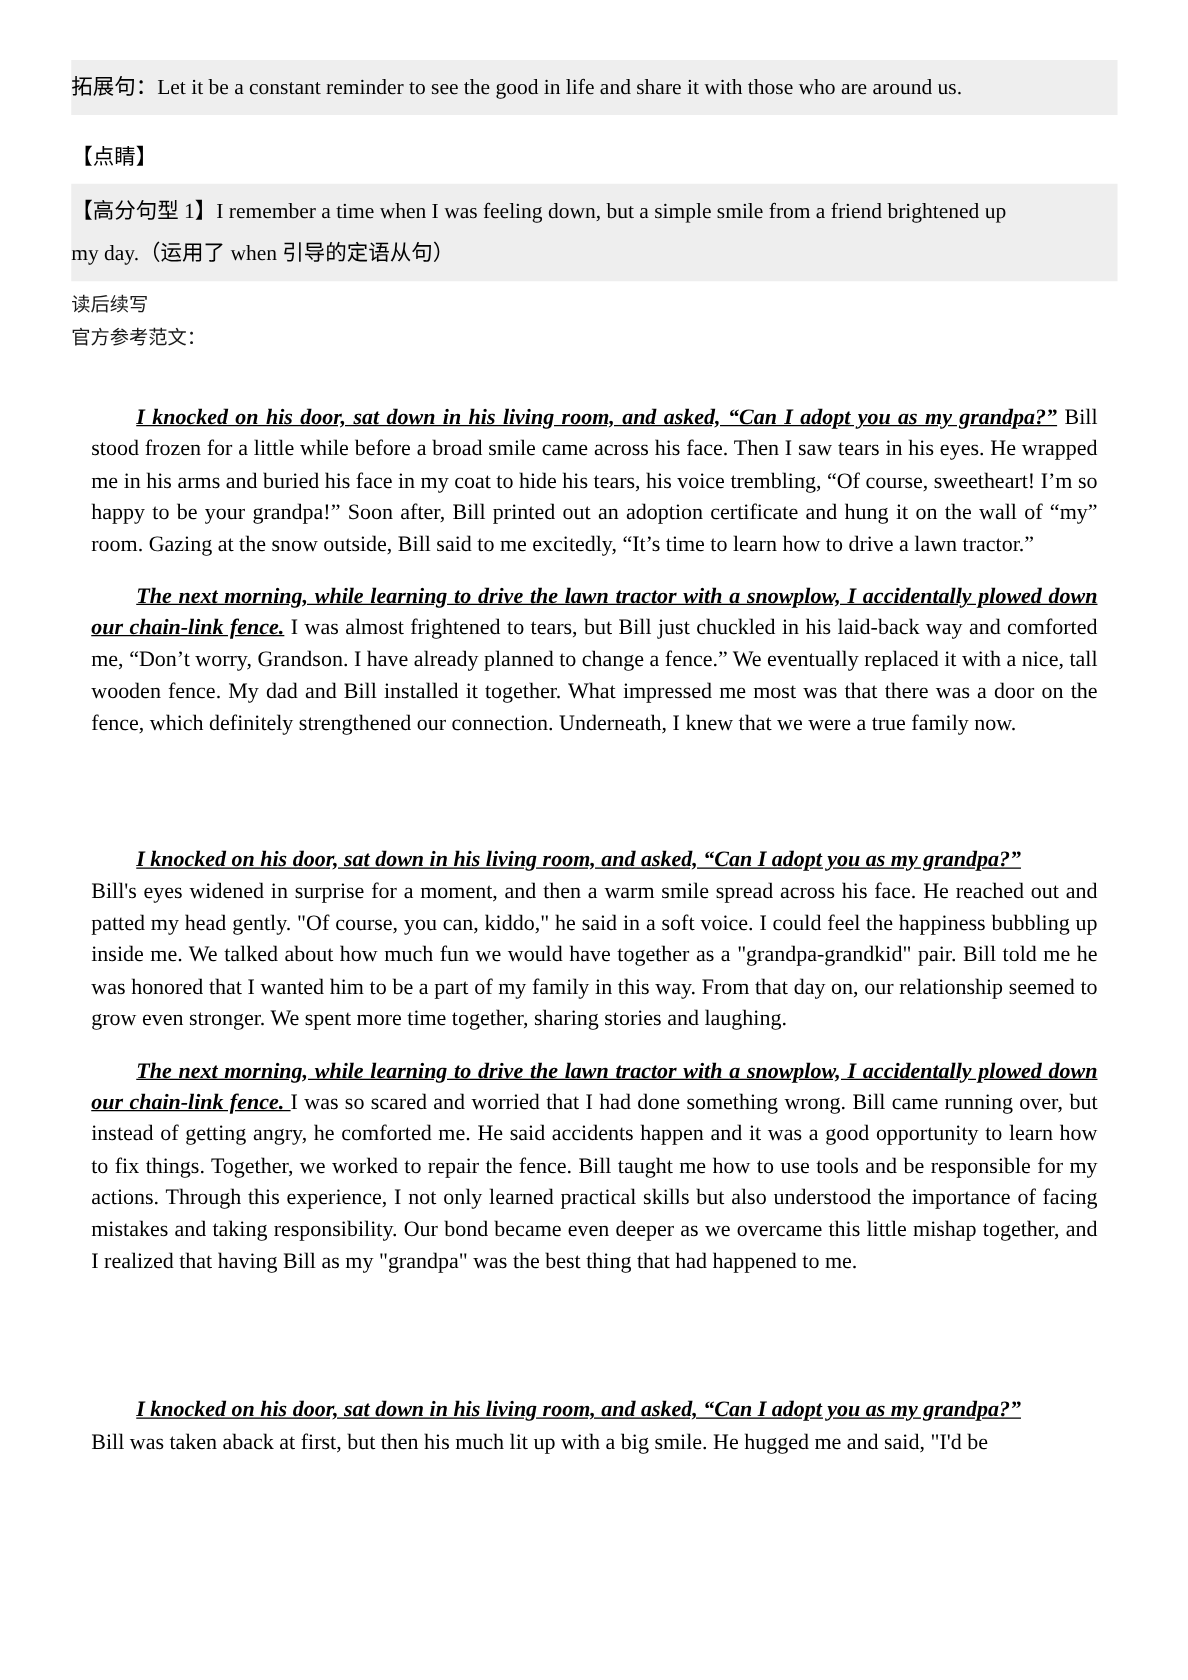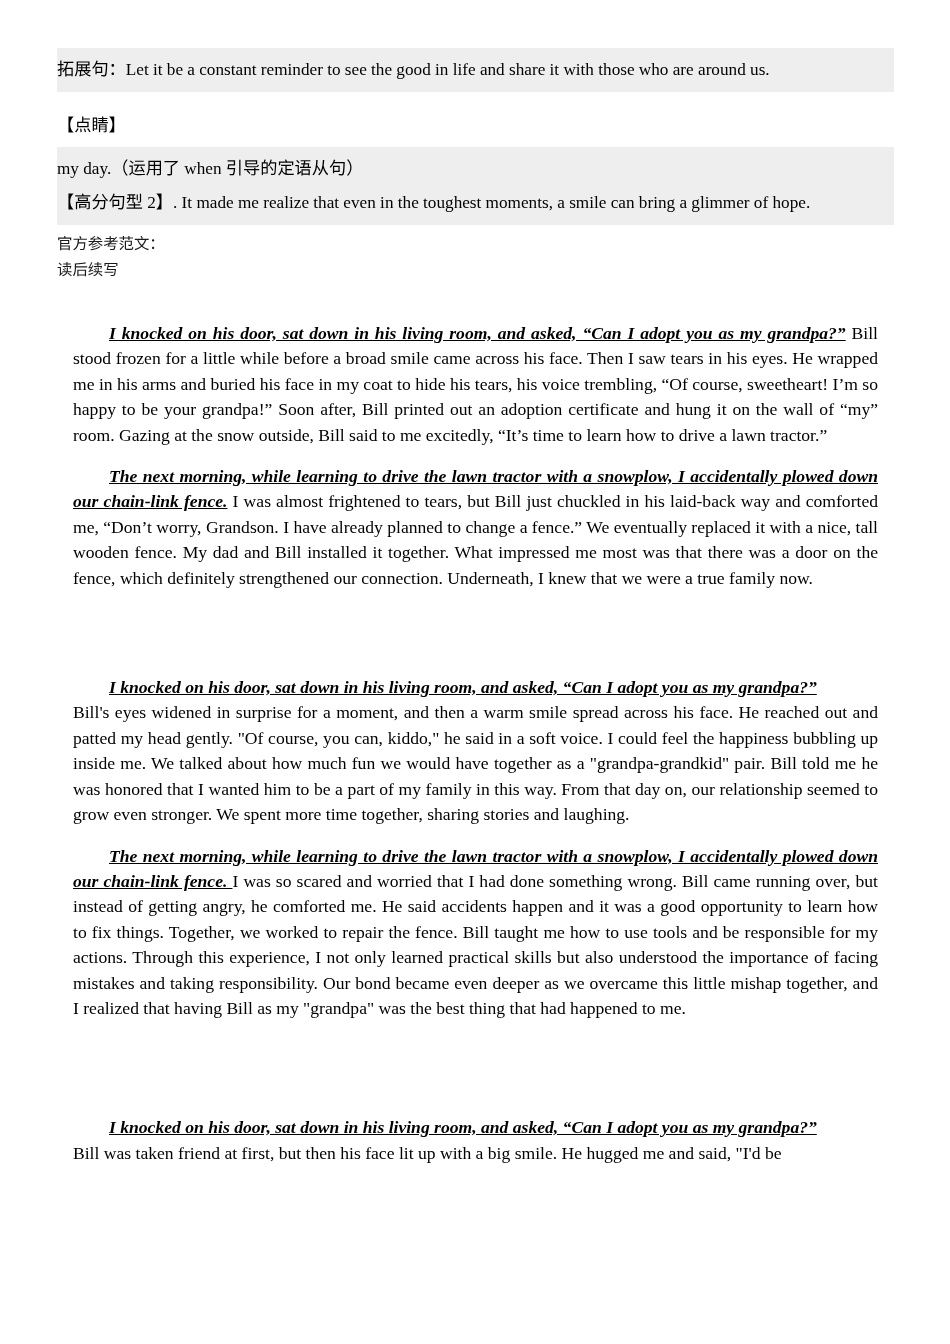--- a/index.html
+++ b/index.html
@@ -87,28 +87,28 @@
 
 <div class="page">
 
   <div class="shaded">
     <p class="hl-line">拓展句：Let it be a constant reminder to see the good in life and share it with those who are around us.</p>
   </div>
 
   <p class="dianjing">【点睛】</p>
 
   <div class="shaded">
+    <p class="hl-line">【高分句型 1】I remember a time when I was feeling down, but a simple smile from a friend brightened up</p>
     <p class="hl-line">my day.（运用了 when 引导的定语从句）</p>
-    <p class="hl-line">【高分句型 2】. It made me realize that even in the toughest moments, a smile can bring a glimmer of hope.</p>
   </div>
 
   <div class="sp-after-shaded"></div>
 
+  <p class="cn-head section-label">读后续写</p>
   <p class="cn-head section-label">官方参考范文：</p>
-  <p class="cn-head section-label">读后续写</p>
 
   <div class="vgap-md"></div>
 
   <p class="essay-para"><span class="lead">I knocked on his door, sat down in his living room, and asked, “Can I adopt you as my grandpa?”</span><span> Bill stood frozen for a little while before a broad smile came across his face. Then I saw tears in his eyes. He wrapped me in his arms and buried his face in my coat to hide his tears, his voice trembling, “Of course, sweetheart! I’m so happy to be your grandpa!” Soon after, Bill printed out an adoption certificate and hung it on the wall of “my” room. Gazing at the snow outside, Bill said to me excitedly, “It’s time to learn how to drive a lawn tractor.”</span></p>
 
   <p class="essay-para"><span class="lead">The next morning, while learning to drive the lawn tractor with a snowplow, I accidentally plowed down our chain-link fence.</span><span> I was almost frightened to tears, but Bill just chuckled in his laid-back way and comforted me, “Don’t worry, Grandson. I have already planned to change a fence.” We eventually replaced it with a nice, tall wooden fence. My dad and Bill installed it together. What impressed me most was that there was a door on the fence, which definitely strengthened our connection. Underneath, I knew that we were a true family now.</span></p>
 
   <div class="vgap-lg"></div>
 
 
@@ -116,15 +116,15 @@
 
   <p class="essay-para"><span class="lead">I knocked on his door, sat down in his living room, and asked, “Can I adopt you as my grandpa?”</span><br><span>Bill's eyes widened in surprise for a moment, and then a warm smile spread across his face. He reached out and patted my head gently. "Of course, you can, kiddo," he said in a soft voice. I could feel the happiness bubbling up inside me. We talked about how much fun we would have together as a "grandpa-grandkid" pair. Bill told me he was honored that I wanted him to be a part of my family in this way. From that day on, our relationship seemed to grow even stronger. We spent more time together, sharing stories and laughing.</span></p>
 
   <p class="essay-para" style="margin-top:0"><span class="lead">The next morning, while learning to drive the lawn tractor with a snowplow, I accidentally plowed down our chain-link fence. </span><span>I was so scared and worried that I had done something wrong. Bill came running over, but instead of getting angry, he comforted me. He said accidents happen and it was a good opportunity to learn how to fix things. Together, we worked to repair the fence. Bill taught me how to use tools and be responsible for my actions. Through this experience, I not only learned practical skills but also understood the importance of facing mistakes and taking responsibility. Our bond became even deeper as we overcame this little mishap together, and I realized that having Bill as my "grandpa" was the best thing that had happened to me.</span></p>
 
   <div class="vgap-xl"></div>
 
 
   <div class="vgap-md"></div>
 
-  <p class="essay-para"><span class="lead">I knocked on his door, sat down in his living room, and asked, “Can I adopt you as my grandpa?”</span><br><span>Bill was taken friend at first, but then his face lit up with a big smile. He hugged me and said, "I'd be</span></p>
+  <p class="essay-para"><span class="lead">I knocked on his door, sat down in his living room, and asked, “Can I adopt you as my grandpa?”</span><br><span>Bill was taken aback at first, but then his much lit up with a big smile. He hugged me and said, "I'd be</span></p>
 
 </div>
 
 </body></html>

